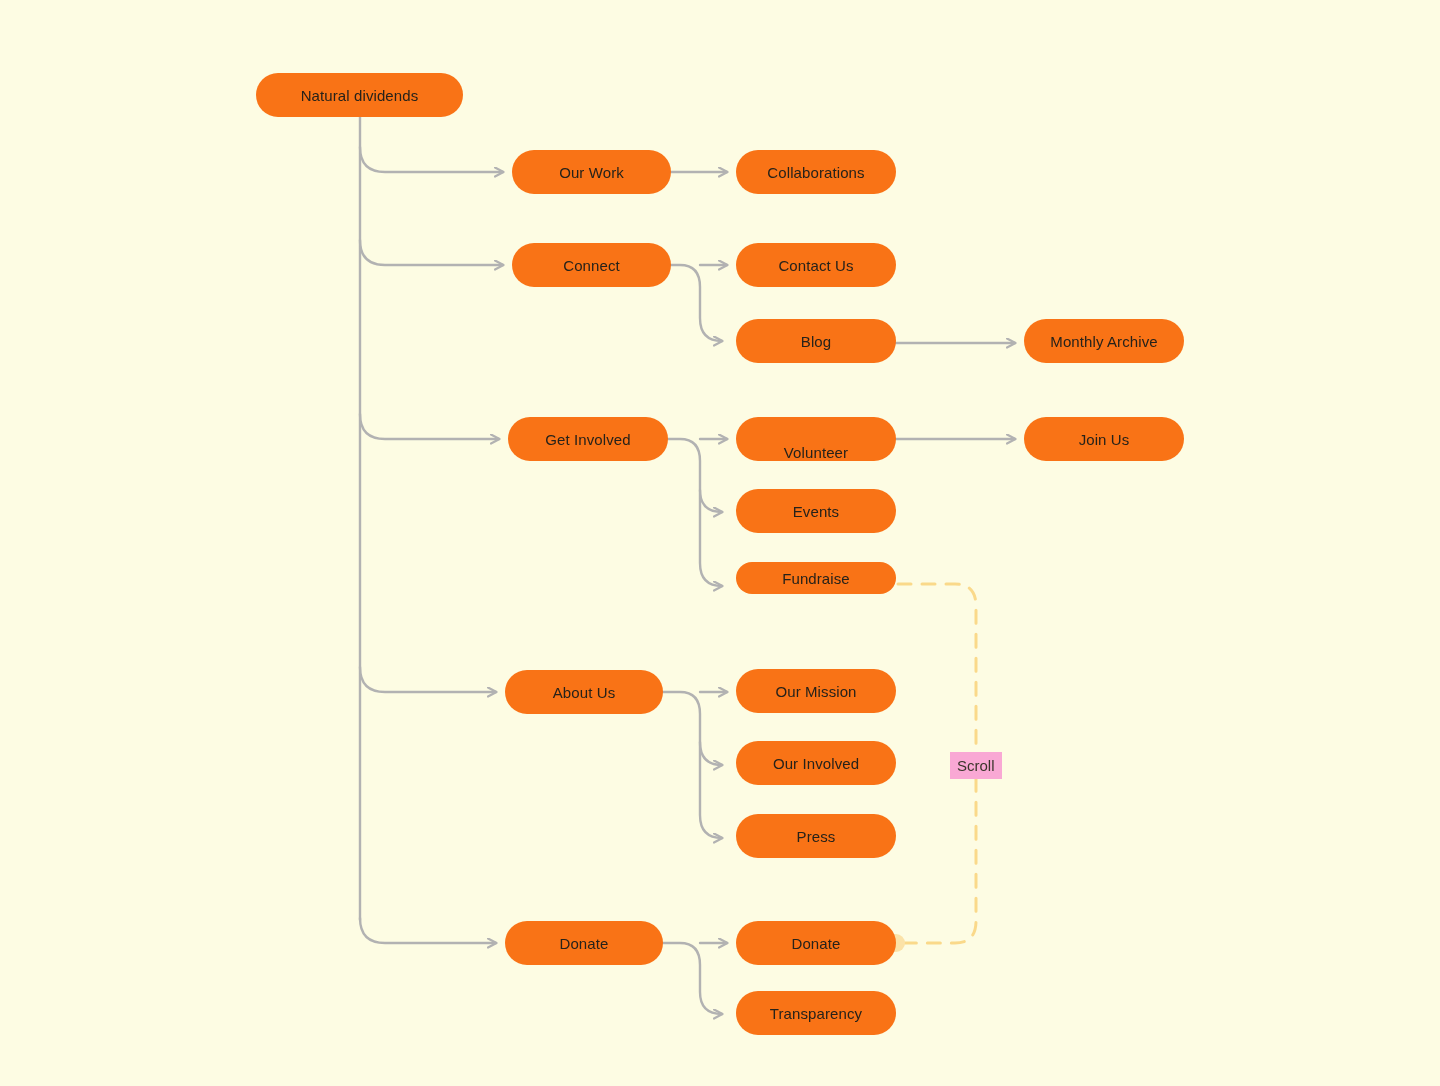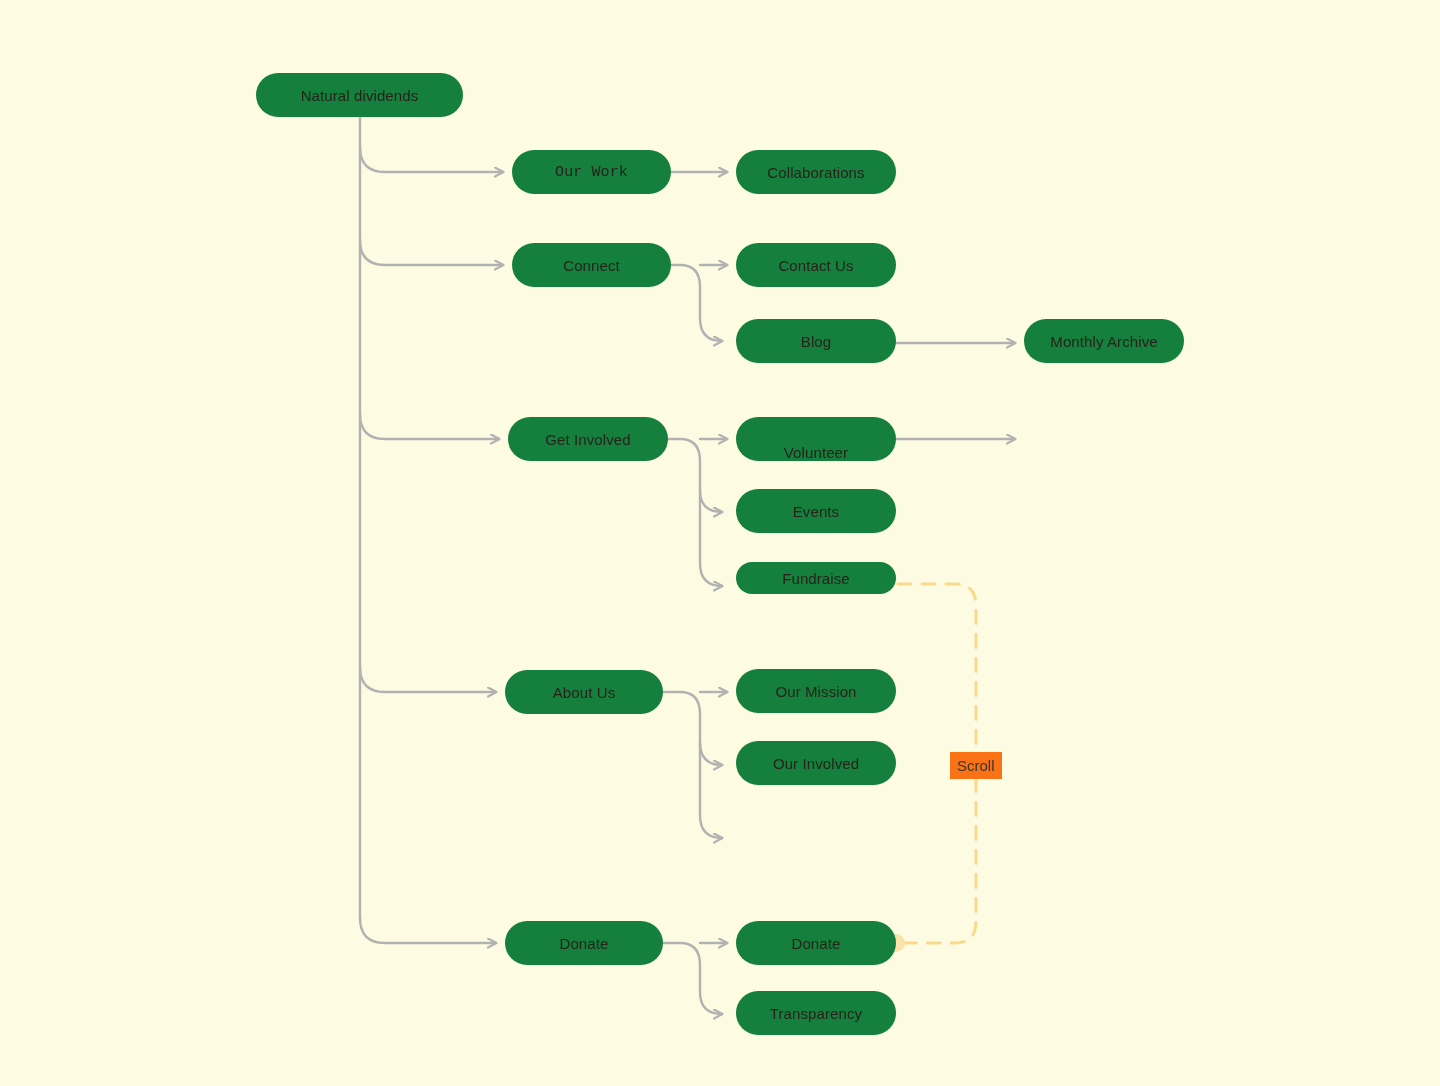--- a/index.html
+++ b/index.html
@@ -22,35 +22,35 @@
     position: absolute;
     left: 0;
     top: 0;
     width: 1440px;
     height: 1086px;
     pointer-events: none;
   }
   .node {
     position: absolute;
     box-sizing: border-box;
-    background: #15803d;
+    background: #f97316;
     border-radius: 22px;
     color: #26221A;
     font-size: 15px;
     letter-spacing: 0.1px;
     display: flex;
     align-items: center;
     justify-content: center;
     text-align: center;
     white-space: nowrap;
     cursor: pointer;
   }
   .scroll-label {
     position: absolute;
-    background: #f97316;
+    background: #f9a8d4;
     color: #3A352A;
     font-size: 15px;
     padding: 5px 7px;
     white-space: nowrap;
     text-align: center;
   }
 </style>
 </head>
 <body>
 
@@ -101,21 +101,21 @@
     <g fill="none" stroke="#FAD98A" stroke-width="3" stroke-linecap="round" stroke-dasharray="13 11">
       <path d="M898,584 L955,584 Q976,584 976,606 L976,921 Q976,943 955,943 L903,943"></path>
     </g>
     <circle cx="896" cy="943" r="9" fill="#FBE2A8"></circle>
   </svg>
 
   <div class="node" style="left:256px; top:73px; width:207px; height:44px;">
     <span>Natural dividends</span>
   </div>
 
-  <div class="node" style="left:512px; top:150px; width:159px; height:44px;font-family:Liberation Mono, monospace;">
+  <div class="node" style="left:512px; top:150px; width:159px; height:44px;">
     <span>Our Work</span>
   </div>
 
   <div class="node" style="left:736px; top:150px; width:160px; height:44px;">
     <span>Collaborations</span>
   </div>
 
   <div class="node" style="left:736px; top:243px; width:160px; height:44px;">
     <span>Contact Us</span>
   </div>
@@ -133,20 +133,23 @@
   </div>
 
   <div class="node" style="left:508px; top:417px; width:160px; height:44px;">
     <span>Get Involved</span>
   </div>
 
   <div class="node" style="left:736px; top:417px; width:160px; height:44px;align-items:flex-end;">
     <span>Volunteer</span>
   </div>
 
+  <div class="node" style="left:1024px; top:417px; width:160px; height:44px;">
+    <span>Join Us</span>
+  </div>
 
   <div class="node" style="left:736px; top:489px; width:160px; height:44px;">
     <span>Events</span>
   </div>
 
   <div class="node" style="left:736px; top:562px; width:160px; height:32px;">
     <span>Fundraise</span>
   </div>
 
   <div class="node" style="left:505px; top:670px; width:158px; height:44px;">
@@ -154,20 +157,23 @@
   </div>
 
   <div class="node" style="left:736px; top:669px; width:160px; height:44px;">
     <span>Our Mission</span>
   </div>
 
   <div class="node" style="left:736px; top:741px; width:160px; height:44px;">
     <span>Our Involved</span>
   </div>
 
+  <div class="node" style="left:736px; top:814px; width:160px; height:44px;">
+    <span>Press</span>
+  </div>
 
   <div class="node" style="left:505px; top:921px; width:158px; height:44px;">
     <span>Donate</span>
   </div>
 
   <div class="node" style="left:736px; top:921px; width:160px; height:44px;">
     <span>Donate</span>
   </div>
 
   <div class="node" style="left:736px; top:991px; width:160px; height:44px;">

